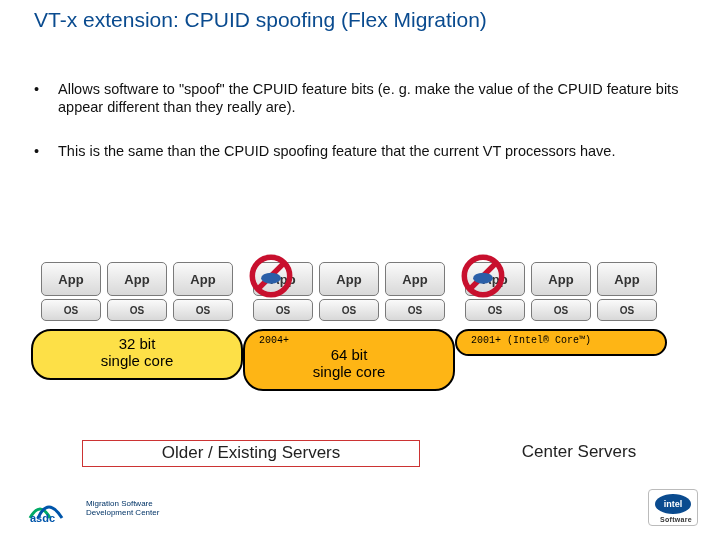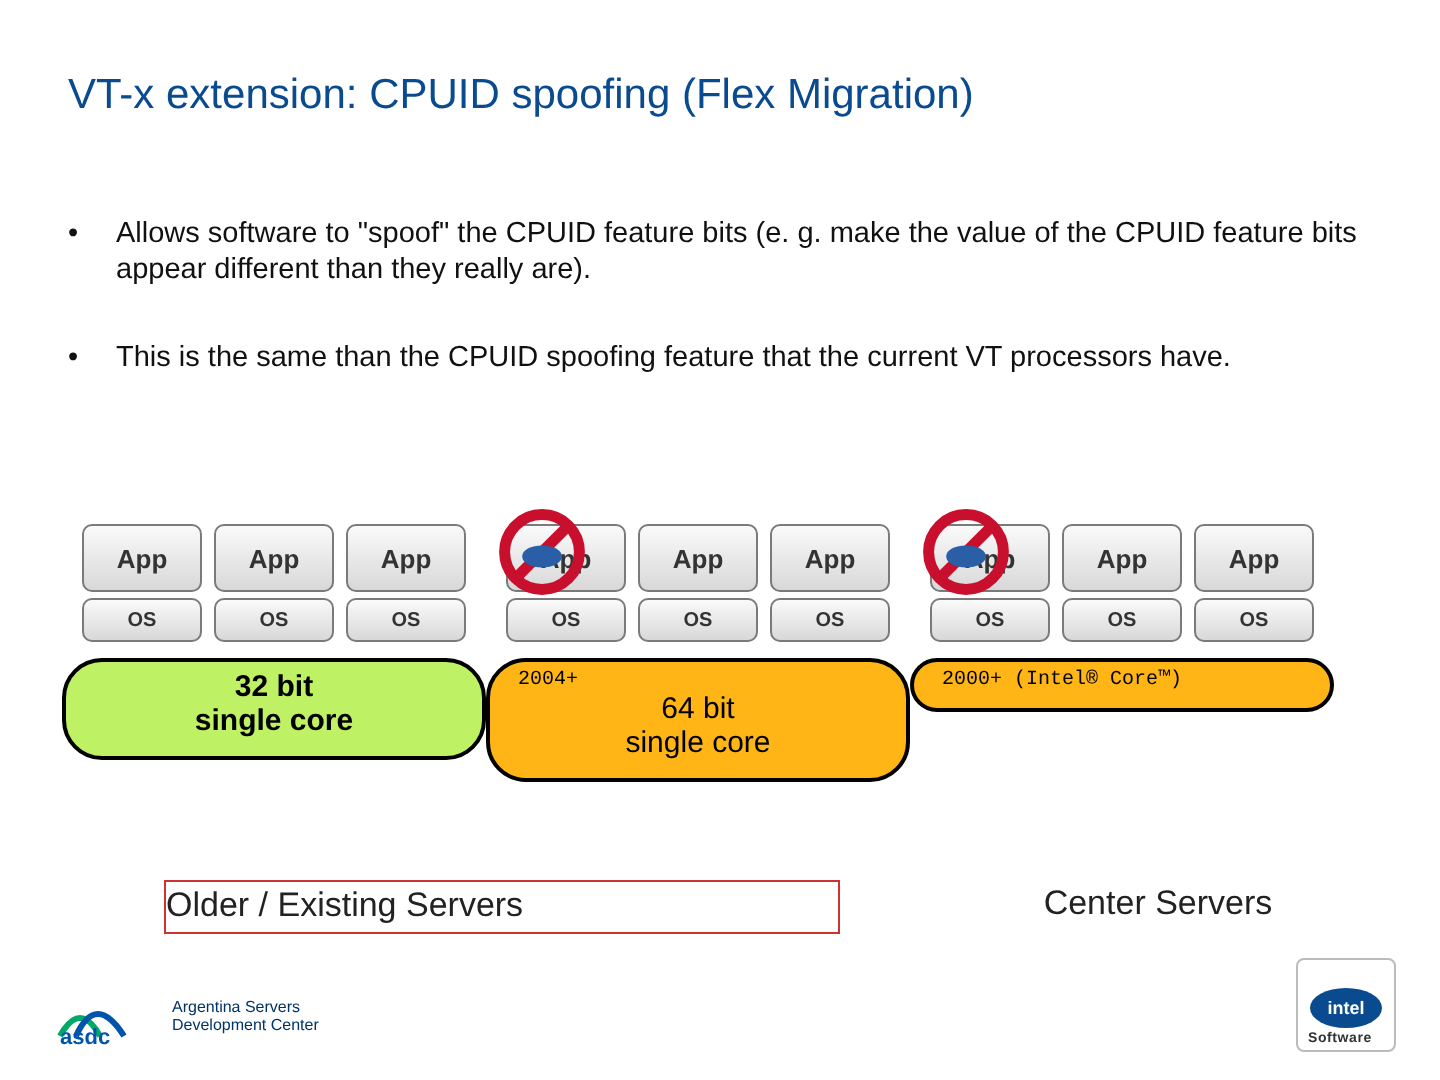--- a/index.html
+++ b/index.html
@@ -3,21 +3,21 @@
 <meta charset="utf-8">
 <style>
   * { box-sizing: border-box; margin: 0; padding: 0; }
   body {
     width: 720px; height: 540px;
     font-family: Arial, Helvetica, sans-serif;
     background: #fff; position: relative; overflow: hidden;
   }
   .title {
     color: #0a4b8f; font-size: 21px; font-weight: 400;
-    padding: 36px 0 0 34px;
+    padding: 8px 0 0 34px;
   }
   .bullets {
     padding: 48px 34px 0 34px;
     font-size: 14.5px; line-height: 1.25;
     color: #111;
   }
   .bullets li { list-style: none; display: flex; margin-bottom: 26px; }
   .bullets .dot { width: 24px; flex: 0 0 24px; }
   .bullets .txt { flex: 1; }
   .diagram {
@@ -40,43 +40,43 @@
     font-weight: bold; color: #333; font-size: 10px;
   }
   .prohibit {
     position: absolute; top: -8px; left: -4px; width: 44px; height: 44px; z-index: 5;
   }
   .box {
     width: 100%; border: 2px solid #000; border-radius: 20px;
     padding: 4px 10px 8px 10px; text-align: center; margin-top: 2px;
   }
   .box.y { background: #feb515; }
-  .box.w { background: #bef264; font-weight: bold; }
+  .box.w { background: #fde047; }
   .year { font-size: 10px; text-align: left; padding-left: 4px; font-family: Liberation Mono, monospace; }
   .box .main { font-size: 15px; font-family: Verdana, sans-serif; line-height: 1.15; }
   .caption-row {
     position: absolute; left: 0; right: 0; top: 440px;
     display: flex; padding: 0 30px; font-size: 17px; color: #222;
   }
   .caption-old {
-    border: 1.5px solid #c33; padding: 2px 0 3px; text-align: left;
+    border: 1.5px solid #c33; padding: 2px 0 3px; text-align: center;
     position: absolute; left: 82px; width: 338px;
   }
   .caption-new {
     position: absolute; right: 48px; width: 186px; text-align: center; padding-top: 2px;
   }
   .foot-left {
     position: absolute; left: 28px; bottom: 16px; display: flex; align-items: center; gap: 8px;
   }
   .asdc-logo { width: 50px; height: 30px; }
   .asdc-txt { font-size: 8px; line-height: 1.1; color: #036; }
   .foot-right {
     position: absolute; right: 22px; bottom: 14px;
-    border: 1px solid #bbb; border-radius: 4px; padding: 13px 5px 2px;
-    display: flex; flex-direction: column; align-items: flex-start; gap: 1px;
+    border: 1px solid #bbb; border-radius: 4px; padding: 3px 5px 2px;
+    display: flex; flex-direction: column; align-items: flex-end; gap: 1px;
   }
   .intel-chip { width: 38px; height: 22px; }
   .foot-right .sub { font-size: 7px; color: #333; font-weight: bold; letter-spacing: 0.3px; }
 </style>
 </head>
 <body>
 
 <h1 class="title">VT-x extension:  CPUID spoofing (Flex Migration)</h1>
 
 <ul class="bullets">
@@ -152,39 +152,39 @@
       <div class="vm">
         <div class="app">App</div>
         <div class="os">OS</div>
       </div>
       <div class="vm">
         <div class="app">App</div>
         <div class="os">OS</div>
       </div>
     </div>
     <div class="box y">
-      <div class="year">2000+ (Intel® Core™)</div>
+      <div class="year">2001+ (Intel® Core™)</div>
     </div>
   </div>
 </div>
 
 <div class="caption-row">
   <div class="caption-old">Older / Existing Servers</div>
   <div class="caption-new">Center Servers</div>
 </div>
 
 <div class="foot-left">
   <svg class="asdc-logo" viewBox="0 0 50 30">
     <rect x="0" y="0" width="50" height="30" fill="none"></rect>
     <path d="M2 24 Q12 6 22 24" fill="none" stroke="#0a6" stroke-width="3"></path>
     <path d="M10 24 Q20 2 34 24" fill="none" stroke="#05a" stroke-width="3"></path>
     <text x="2" y="28" font-size="11" font-weight="bold" fill="#05a" font-family="Arial">asdc</text>
   </svg>
   <div class="asdc-txt">
-    <div>Argentina Servers</div>
+    <div>Migration Software</div>
     <div>Development Center</div>
   </div>
 </div>
 
 <div class="foot-right">
   <svg class="intel-chip" viewBox="0 0 38 22">
     <ellipse cx="19" cy="11" rx="18" ry="10" fill="#0a4b8f"></ellipse>
     <text x="19" y="14" text-anchor="middle" font-size="9" font-weight="bold" fill="#fff" font-family="Arial">intel</text>
   </svg>
   <div class="sub">Software</div>

